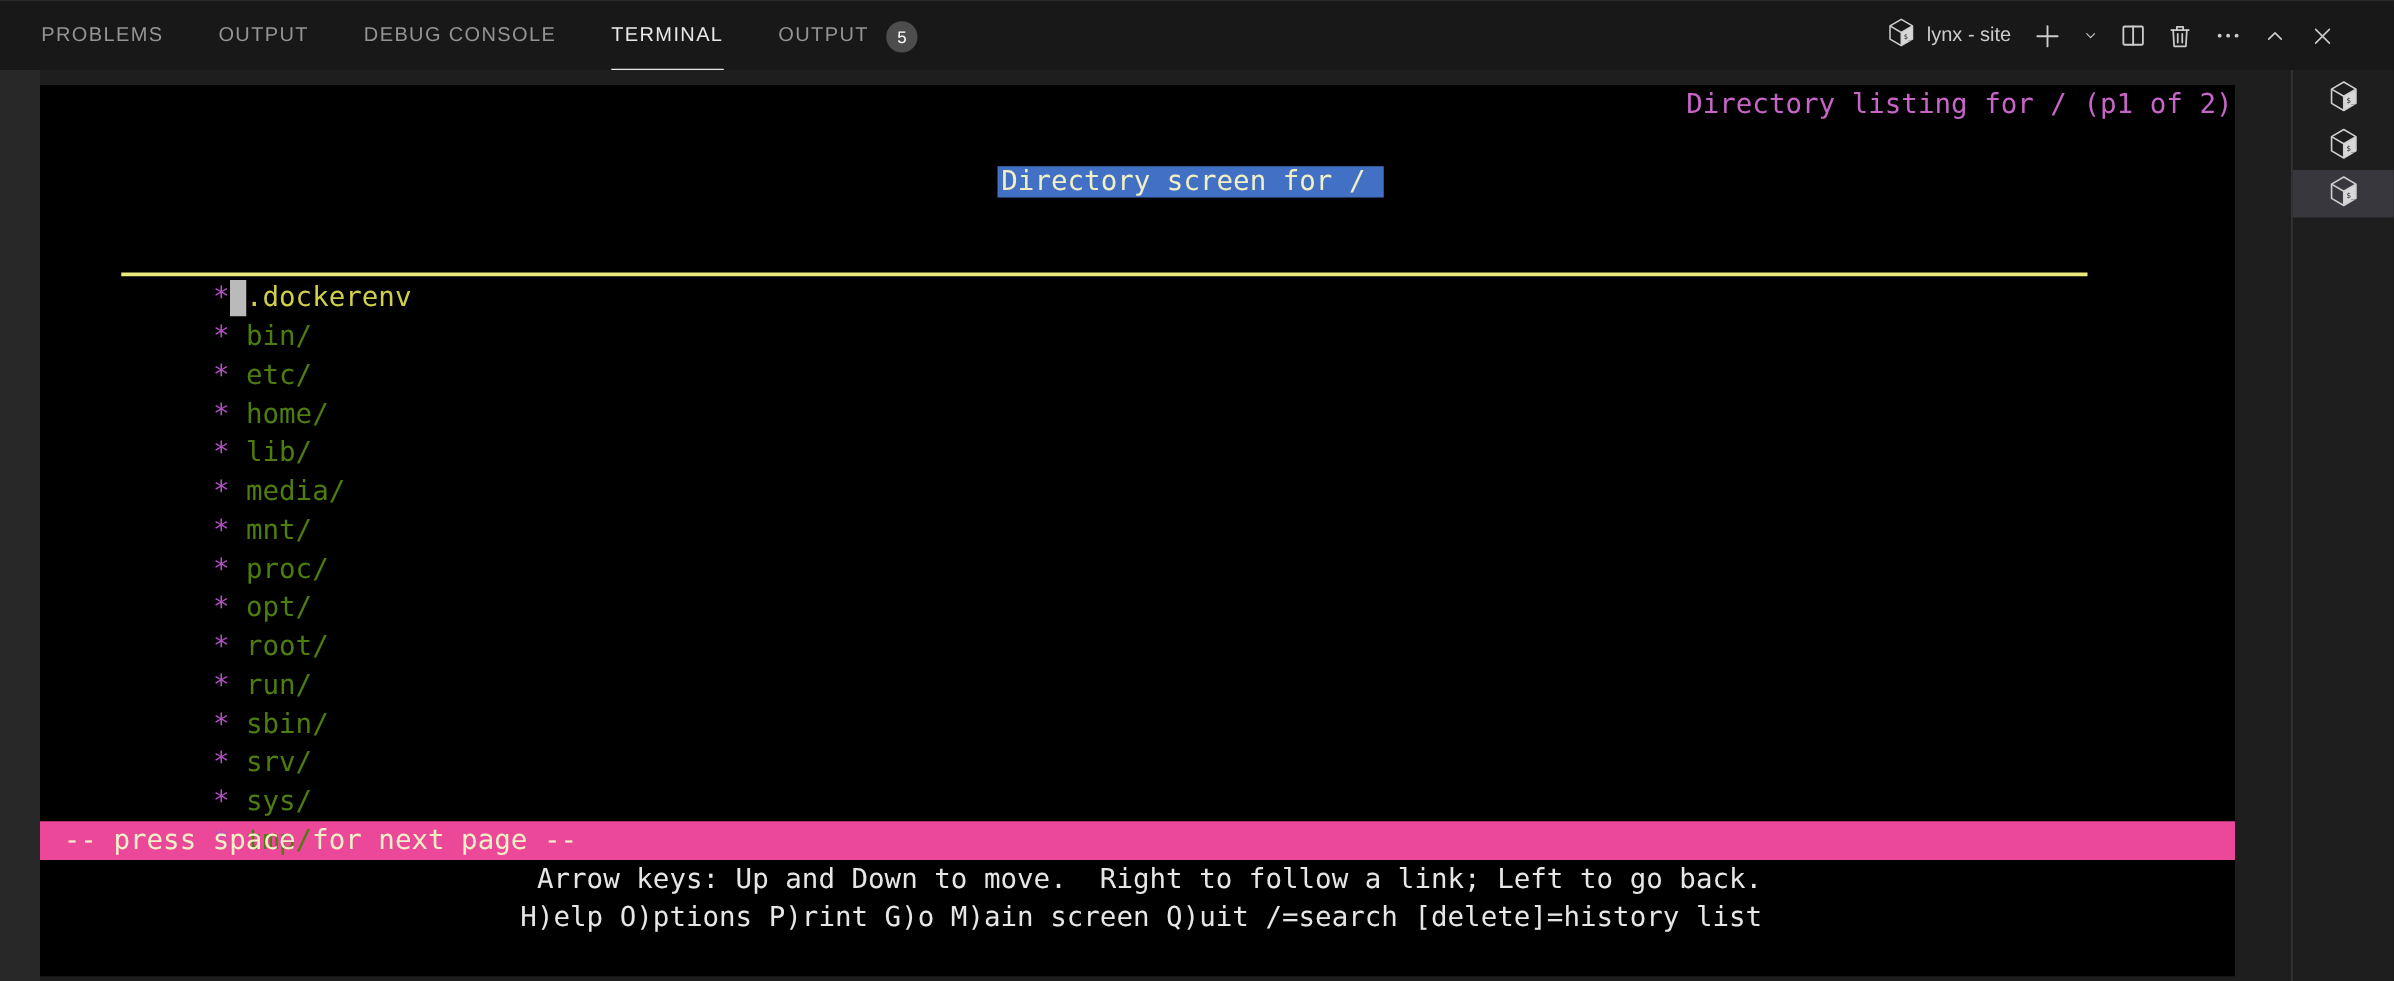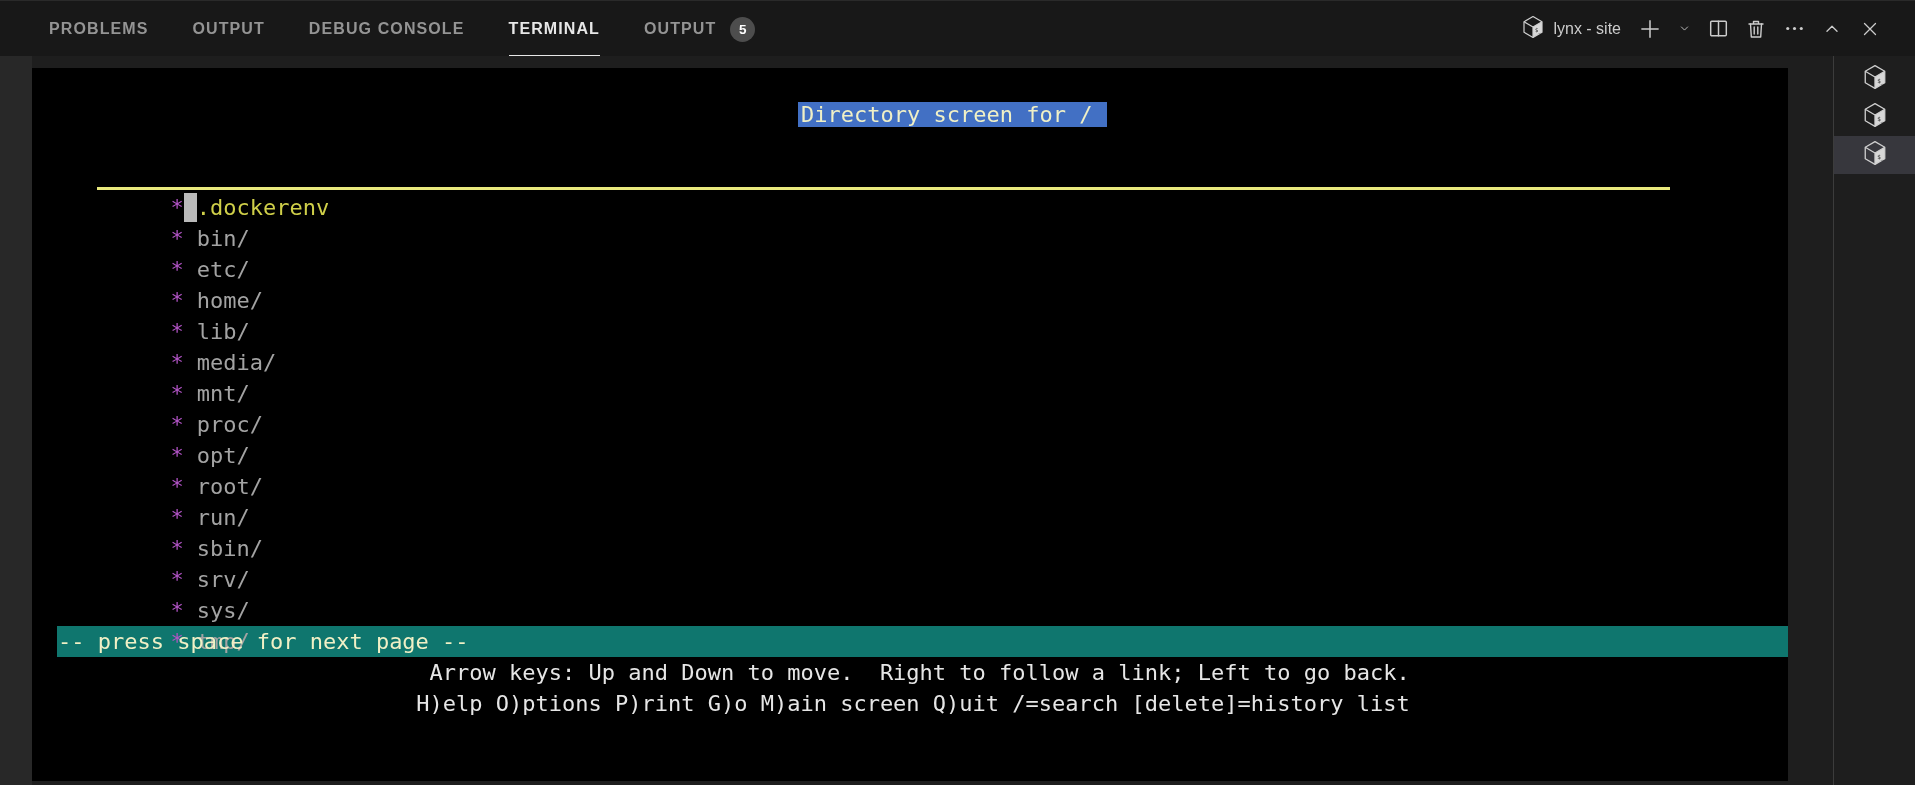--- a/index.html
+++ b/index.html
@@ -3,30 +3,30 @@
 <meta charset="utf-8">
 <style>
   * { box-sizing: border-box; margin: 0; padding: 0; }
   html,body { width:1915px; height:785px; background:#181818; overflow:hidden;
               font-family:"Liberation Sans", sans-serif; }
 
   
   .tabbar { position:absolute; top:0; left:0; width:1915px; height:56px;
             display:flex; align-items:center; background:#181818;
             border-top:1px solid #2a2a2a; }
-  .tabs { display:flex; align-items:center; padding-left:49px; gap:44px; height:100%;font-weight:bold; }
+  .tabs { display:flex; align-items:center; padding-left:33px; gap:44px; height:100%; }
   .tab { font-size:16px; letter-spacing:1.1px; color:#949494; cursor:pointer;
          height:100%; display:flex; align-items:center; border-bottom:1.6px solid transparent;
          padding-top:2px; }
   .tab.active { color:#e7e7e7; border-bottom-color:#e7e7e7; }
   .badge { margin-left:14px; background:#4d4d4d; color:#ffffff; border-radius:50%;
            width:25px; height:25px; font-size:13.5px; letter-spacing:0;
            display:flex; align-items:center; justify-content:center; }
 
-  .actions { margin-left:auto; display:flex; align-items:center; padding-right:30px;
+  .actions { margin-left:auto; display:flex; align-items:center; padding-right:42px;
              gap:8px; color:#cccccc; }
   .action { width:30px; height:30px; display:flex; align-items:center; justify-content:center;
             border-radius:5px; cursor:pointer; }
   .action svg { stroke:#cccccc; fill:none; stroke-width:1.4; stroke-linecap:round; stroke-linejoin:round; }
   .term-label { display:flex; align-items:center; gap:8px; margin-right:6px; }
   .term-label .name { font-size:16px; color:#cccccc; }
   .chev-small { width:22px !important; }
 
   
   .terminal-region { position:absolute; top:56px; left:0; width:1915px; height:729px;
@@ -40,24 +40,24 @@
   .trow { height:31px; padding-left:6px; white-space:pre; }
   .hdr-row { text-align:right; padding-right:2px; color:#c765c7; }
   .title-row { text-align:center; }
   .page-title { background:#4270c4; color:#f0f0c6; padding:0 15px 0 3px; }
   .rule-row .hrule { height:3px; background:#e9e97e; margin:26px 0 0 59px; width:1573px; }
 
   .indent { display:inline-block; width:53px; }
   .bullet { color:#b254c6; }
   .cell { display:inline-block; width:13px; height:29px; vertical-align:top; margin-top:1px; }
   .cursor-cell { background:#bababa; }
-  .dirlink { color:#a3a3a3; cursor:pointer; }
+  .dirlink { color:#4d7c0f; cursor:pointer; }
   .dirlink.current { color:#cfcf49; }
 
-  .status-row { background:#0f766e; color:#f0f0c6; padding-left:1px;margin-left:25px; }
+  .status-row { background:#ec4899; color:#f0f0c6; padding-left:19px; }
   .help-row { color:#e6e6e6;text-align:center; }
 
   
   .side-border { position:absolute; left:1833px; top:0; width:1px; height:729px; background:#3c3c3c; }
   .term-tabs { position:absolute; left:1834px; top:0; width:81px; height:729px; padding-top:4px; }
   .term-tab { height:38px; display:flex; align-items:center; justify-content:center; cursor:pointer; }
   .term-tab.selected { background:#37373d; }
 
   .cube svg .face { fill:#d8d8d8; stroke:none; }
   .cube svg .edge { fill:none; stroke:#cfcfcf; stroke-width:1.2; stroke-linejoin:round; }
@@ -131,20 +131,21 @@
       </svg>
     </div>
   </div>
 </div>
 
 <div class="terminal-region">
   <div class="left-strip"></div>
 
   <div class="xterm">
 
+    <div class="trow hdr-row">Directory listing for / (p1 of 2)</div>
 
     <div class="trow title-row">
       <span class="page-title">Directory screen for /</span>
     </div>
 
     <div class="trow rule-row">
       <div class="hrule"></div>
     </div>
 
     <div class="trow"></div>

